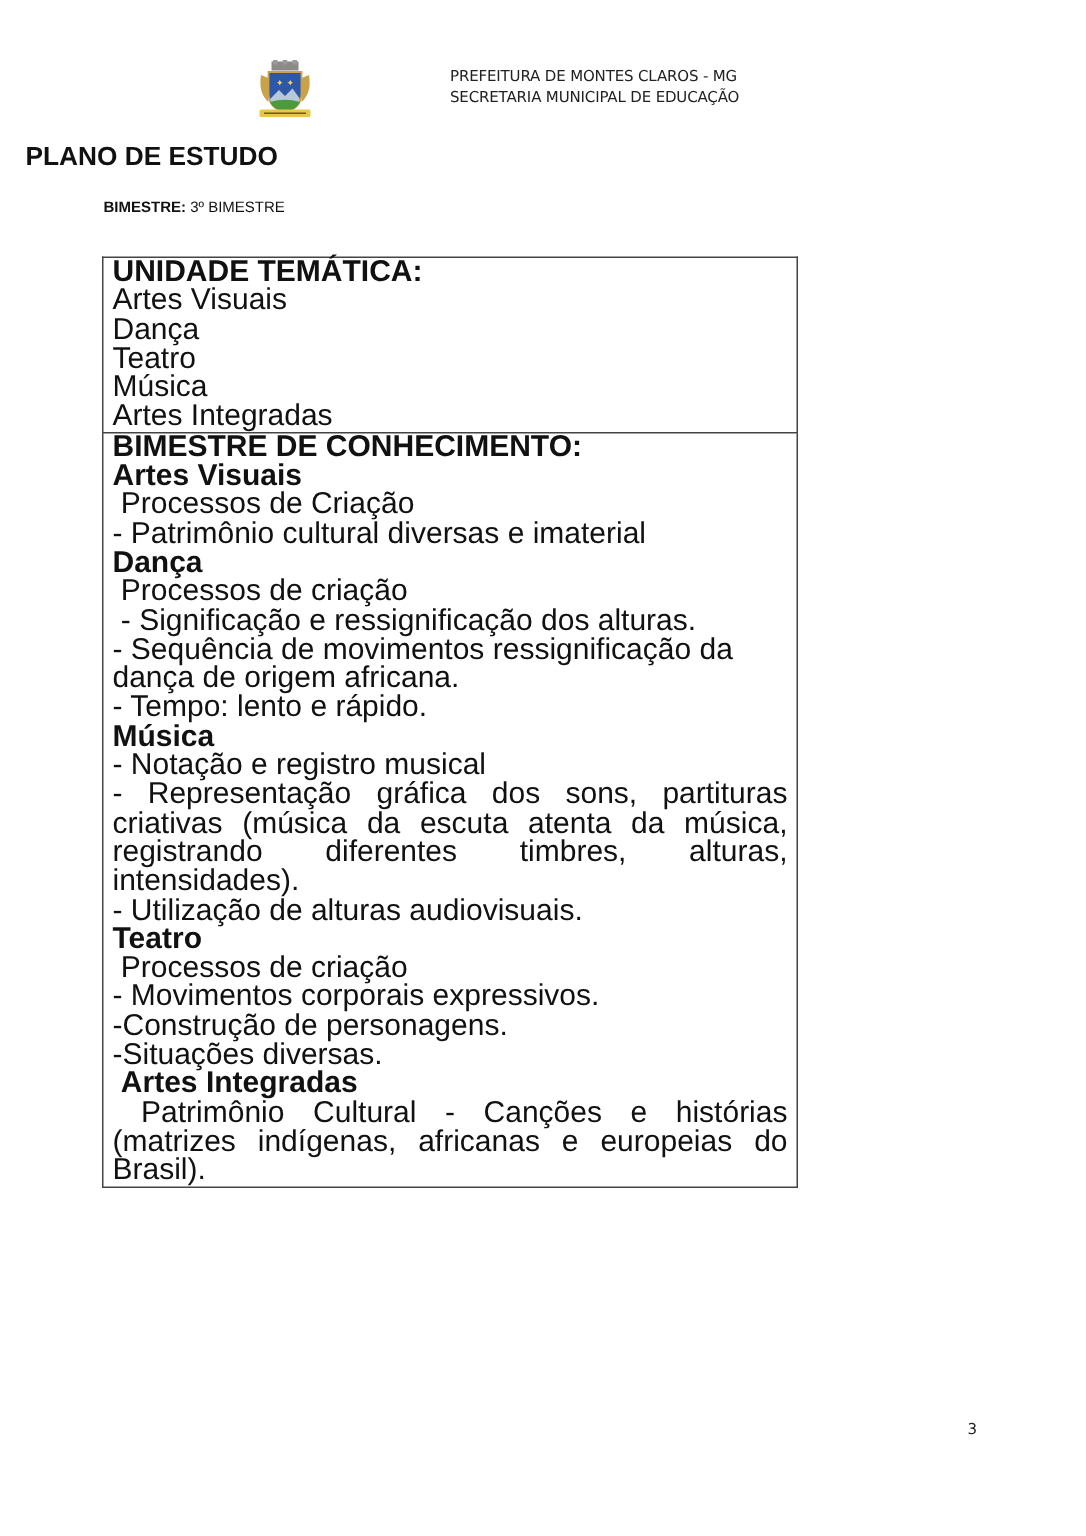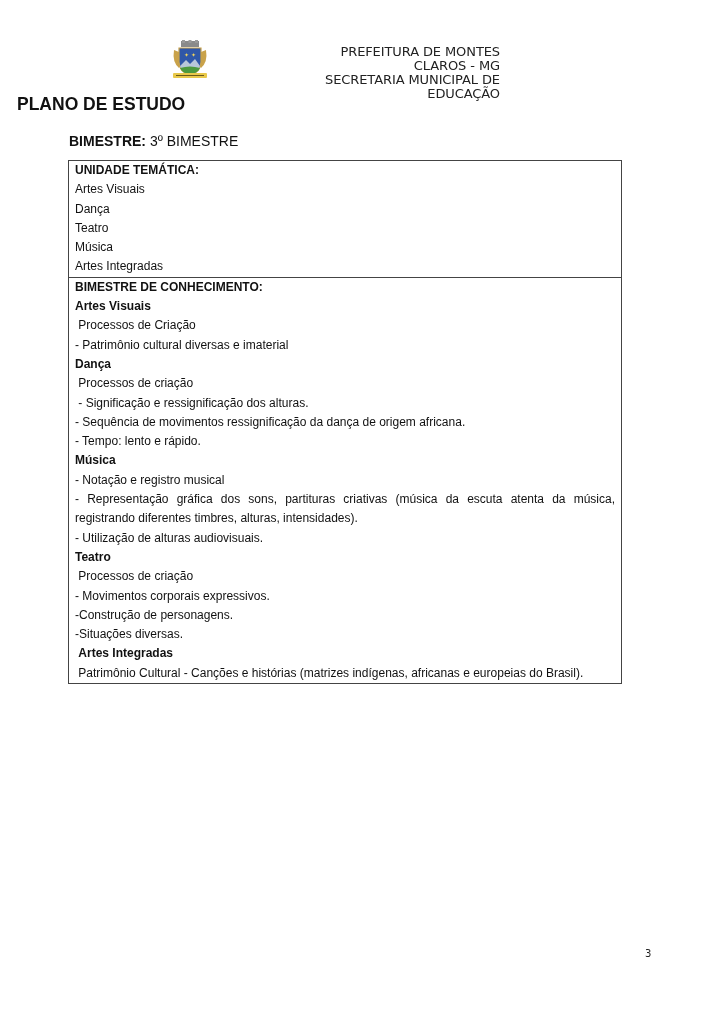--- a/index.html
+++ b/index.html
@@ -1,27 +1,27 @@
 <!DOCTYPE html>
 <html><head>
 <meta charset="utf-8">
 <style>
   html, body { margin: 0; padding: 0; background: #ffffff; }
   body { width: 724px; height: 1024px; position: relative; overflow: hidden;
          font-family: "Liberation Sans", sans-serif; color: #111; }
   .logo { position: absolute; left: 170px; top: 40px; width: 40px; height: 40px; }
-  .header-lines { position: absolute; left: 300px; top: 45px; width: 200px; text-align: right;
-                  font-family: "DejaVu Sans", sans-serif; font-size: 13px; line-height: 14px; color: #222; letter-spacing: -0.1px; }
+  .header-lines { position: absolute; left: 300px; top: 45px; width: 200px; text-align: left;
+                  font-family: "DejaVu Sans", sans-serif; font-size: 10px; line-height: 14px; color: #222; letter-spacing: -0.1px; }
   .title { position: absolute; left: 0; width: 724px; top: 94px; text-align: left;
            font-weight: bold; font-size: 17.5px; padding-left: 16px; }
   .title span { position: relative; left: 1px; }
-  .bimestre { position: absolute; left: 69px; top: 133px; font-size: 14px; }
+  .bimestre { position: absolute; left: 69px; top: 133px; font-size: 10px; }
   .bimestre b { font-weight: bold; }
-  table.plan { position: absolute; left: 68px; top: 160px; width: 554px; border-collapse: collapse;
-               font-size: 12px; line-height: 19.3px; }
+  table.plan { position: absolute; left: 68px; top: 171px; width: 464px; border-collapse: collapse;
+               font-size: 20px; line-height: 19.3px; }
   table.plan td { border: 1px solid #444; padding: 0 6px 0 6px; vertical-align: top; }
   .sec-title { font-weight: bold; }
   .sub-title { font-weight: bold; }
   .line { display: block; white-space: pre-wrap; }
   .justify { text-align: justify; text-align-last: left; }
   .page-number { position: absolute; left: 645px; top: 948px; font-family: "DejaVu Sans", sans-serif; font-size: 10px; color: #222; }
 </style>
 </head>
 <body>
 

